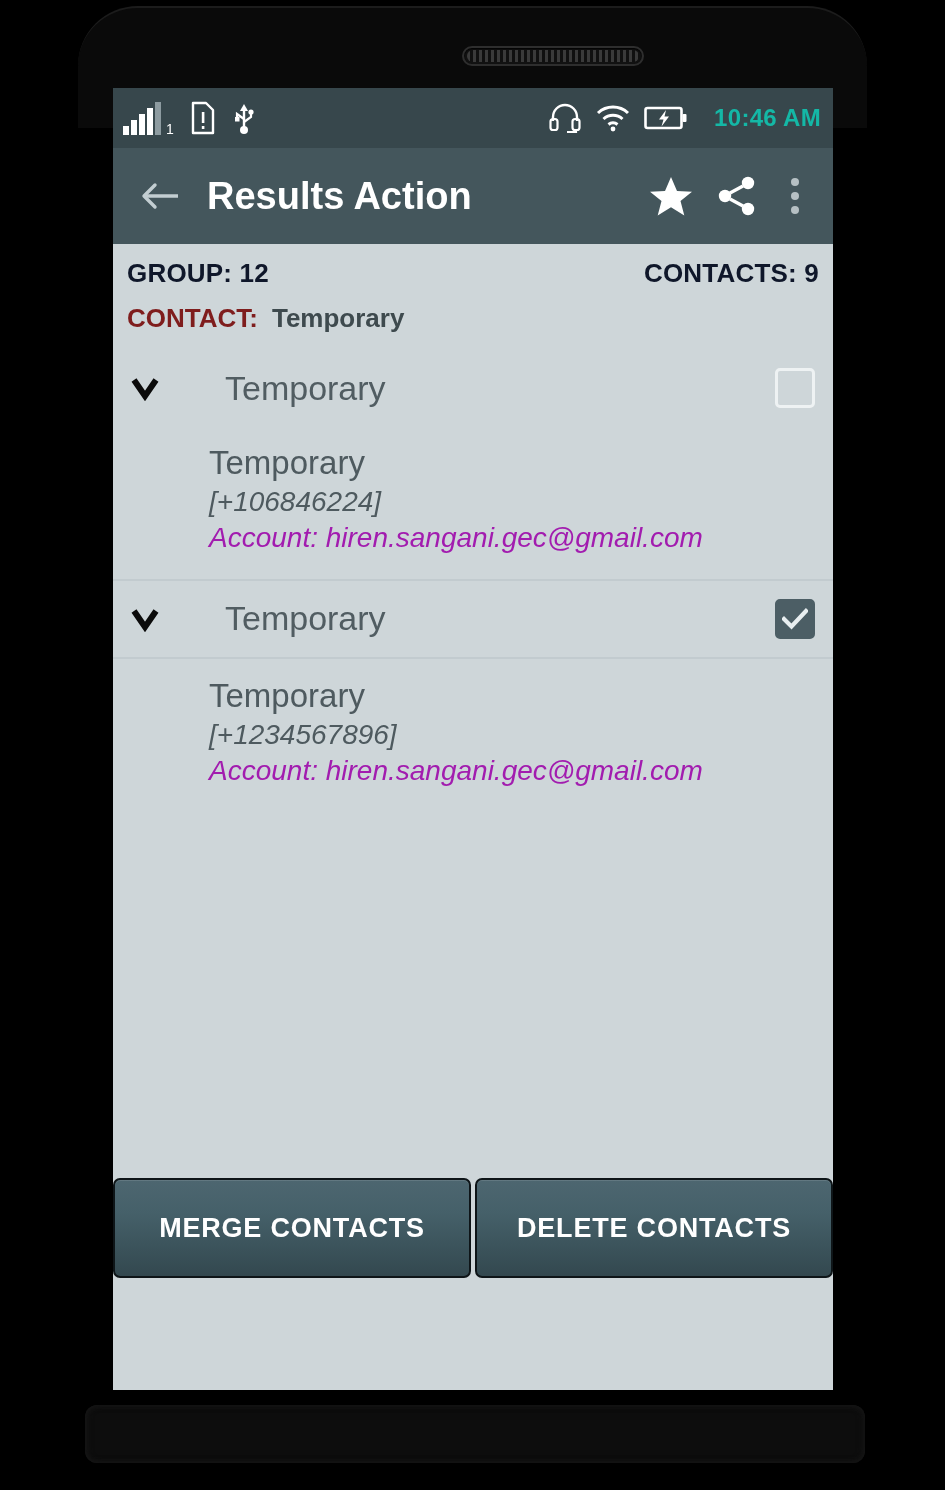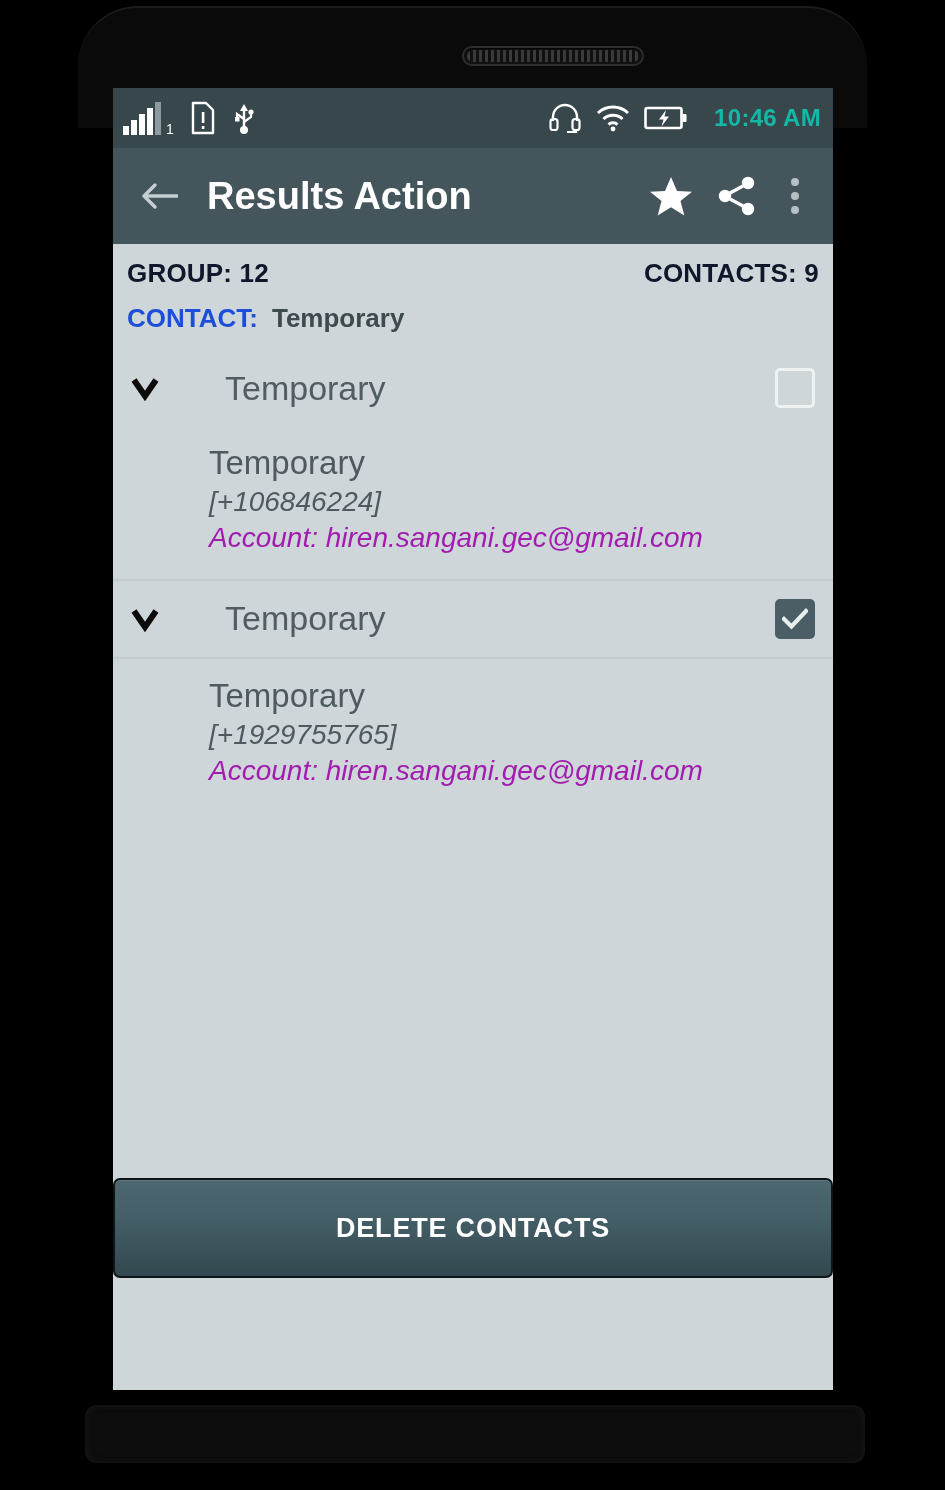--- a/index.html
+++ b/index.html
@@ -161,21 +161,21 @@
     font-weight: bold;
     letter-spacing: 0.2px;
   }
   .contact-row {
     padding: 12px 14px 16px 14px;
     display: flex;
     align-items: baseline;
     gap: 14px;
   }
   .contact-label {
-    color: #1d4ed8;
+    color: #7f1d1d;
     font-size: 26px;
     font-weight: bold;
   }
   .contact-value {
     color: #3e4a4e;
     font-size: 26px;
     font-weight: bold;
   }
 
   .group-header {
@@ -408,25 +408,26 @@
           <svg width="26" height="22" viewBox="0 0 26 22">
             <path d="M2 11 L9.5 18.5 L24 3" fill="none" stroke="#e8eef0" stroke-width="4.2" stroke-linecap="square"></path>
           </svg>
         </span>
       </div>
 
       <div class="divider"></div>
 
       <div class="detail-block">
         <div class="detail-name">Temporary</div>
-        <div class="detail-phone">[+1929755765]</div>
+        <div class="detail-phone">[+1234567896]</div>
         <div class="detail-account">Account: hiren.sangani.gec@gmail.com</div>
       </div>
 
       <div id="buttonbar">
+        <div class="action-btn">MERGE CONTACTS</div>
         <div class="action-btn">DELETE CONTACTS</div>
       </div>
 
     </div>
   </div>
 
   <div class="bezel-bottom-bar"></div>
 </div>
 
 </body></html>

